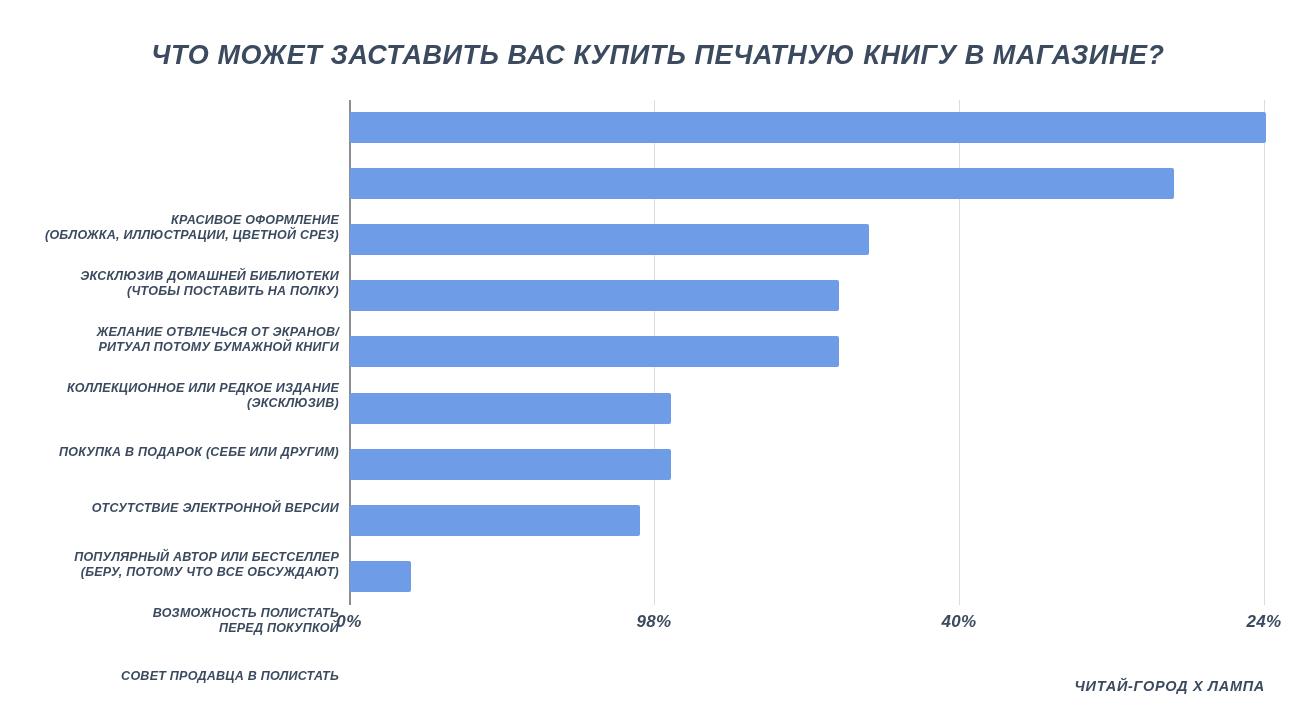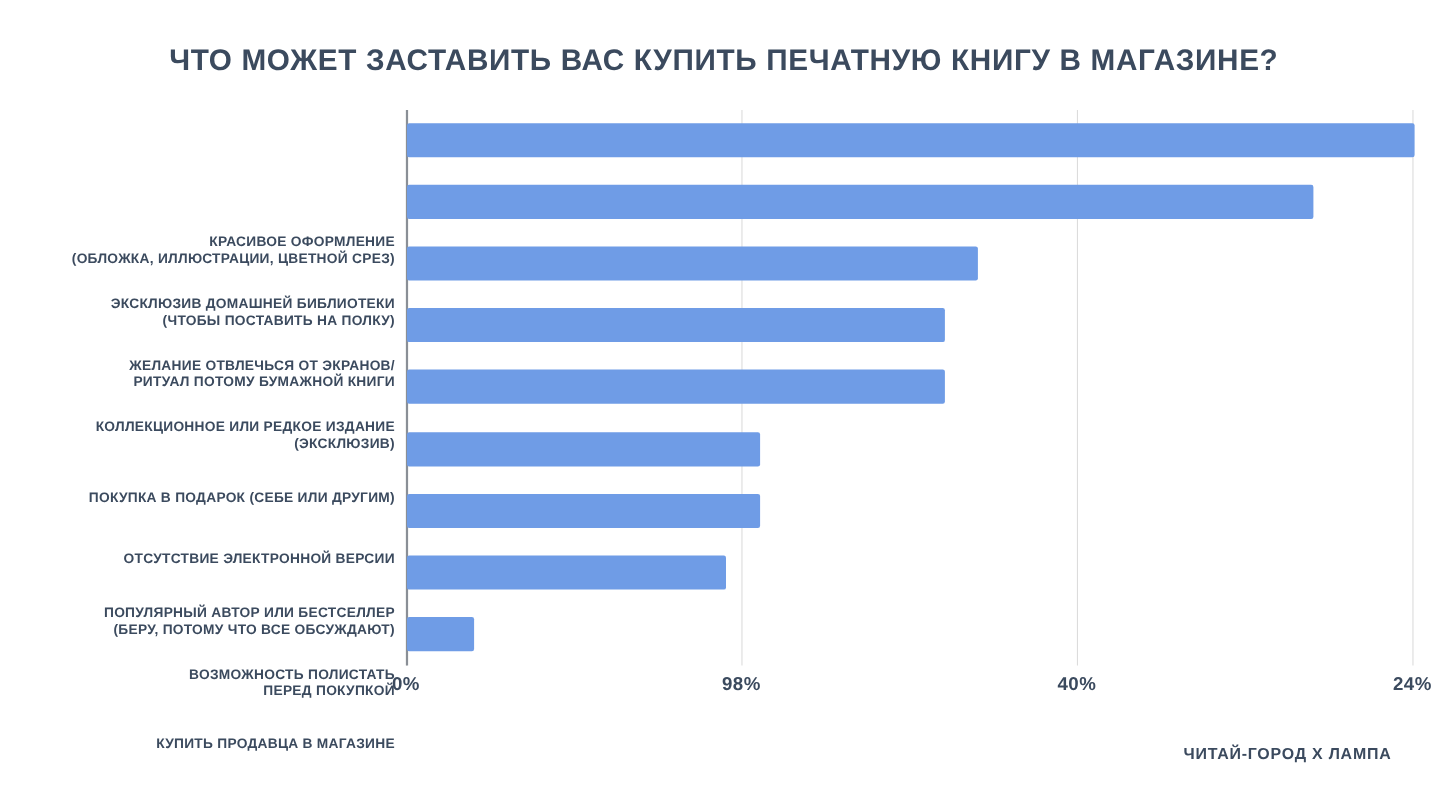--- a/index.html
+++ b/index.html
@@ -11,41 +11,42 @@
     height: 724px;
     background: #ffffff;
     font-family: "Liberation Sans", sans-serif;
     overflow: hidden;
   }
   #figure {
     position: relative;
     width: 1316px;
     height: 588px;
     background: #ffffff;
+    font-style: italic;
   }
 
   
   #chart-title {
     position: absolute;
     left: 0;
     top: 40px;
     width: 1316px;
     text-align: center;
     font-size: 27px;
     font-weight: bold;
     letter-spacing: 0.6px;
     color: #3b4a5e;
     white-space: nowrap;
   }
 
   
   
   #plot {
     position: absolute;
-    left: 369px;
+    left: 349px;
     top: 100px;
     width: 916px;      
     height: 505px;
   }
   .gridline {
     position: absolute;
     top: 0;
     bottom: 0;
     width: 1px;
     background: #dcdcdc;
@@ -194,21 +195,21 @@
       </div>
       <div class="cat-row" style="top:336.6px;">
         <span>ПОПУЛЯРНЫЙ АВТОР ИЛИ БЕСТСЕЛЛЕР
 (БЕРУ, ПОТОМУ ЧТО ВСЕ ОБСУЖДАЮТ)</span>
       </div>
       <div class="cat-row" style="top:392.7px;">
         <span>ВОЗМОЖНОСТЬ ПОЛИСТАТЬ
 ПЕРЕД ПОКУПКОЙ</span>
       </div>
       <div class="cat-row" style="top:448.8px;">
-        <span>КУПИТЬ ПРОДАВЦА В МАГАЗИНЕ</span>
+        <span>СОВЕТ ПРОДАВЦА В ПОЛИСТАТЬ</span>
       </div>
     </div>
 
     <div class="xtick" style="left:0px;">0%</div>
     <div class="xtick" style="left:305px;">98%</div>
     <div class="xtick" style="left:610px;">40%</div>
     <div class="xtick" style="left:915px;">24%</div>
 
   </div>
 

